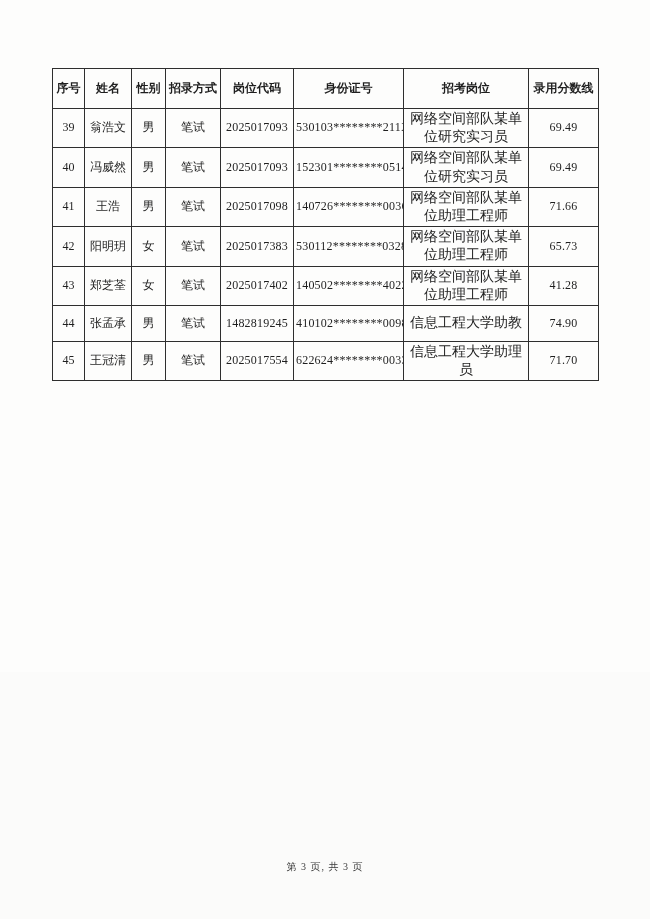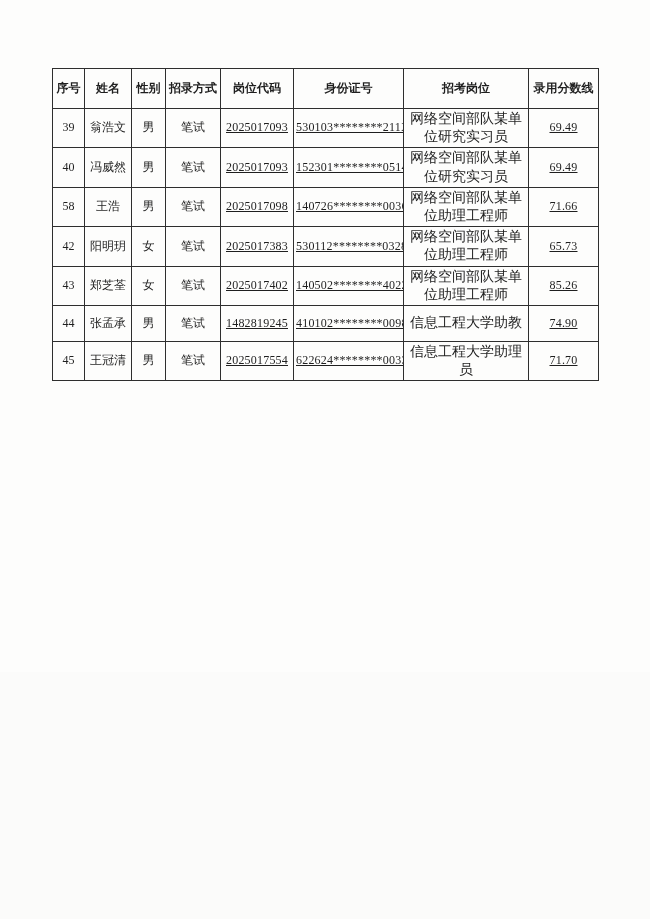--- a/index.html
+++ b/index.html
@@ -45,21 +45,21 @@
     font-weight: bold;
     font-size: 12px;
   }
   td.pos {
     text-align: left;
     font-size: 14px;
     line-height: 1.35;
     word-break: break-all;
     padding: 1px 2px;
   }
-  td.num { letter-spacing: 0.2px; text-decoration: underline; }
+  td.num { letter-spacing: 0.2px; }
   .footer {
     position: absolute;
     left: 0;
     top: 860px;
     width: 650px;
     text-align: center;
     font-size: 10px;
     color: #3a3a3a;
     letter-spacing: 1px;
   }
@@ -107,21 +107,21 @@
         <td>40</td>
         <td>冯威然</td>
         <td>男</td>
         <td>笔试</td>
         <td class="num">2025017093</td>
         <td class="num">152301********0514</td>
         <td class="pos">网络空间部队某单位研究实习员</td>
         <td class="num">69.49</td>
       </tr>
       <tr>
-        <td>58</td>
+        <td>41</td>
         <td>王浩</td>
         <td>男</td>
         <td>笔试</td>
         <td class="num">2025017098</td>
         <td class="num">140726********0036</td>
         <td class="pos">网络空间部队某单位助理工程师</td>
         <td class="num">71.66</td>
       </tr>
       <tr>
         <td>42</td>
@@ -134,21 +134,21 @@
         <td class="num">65.73</td>
       </tr>
       <tr>
         <td>43</td>
         <td>郑芝荃</td>
         <td>女</td>
         <td>笔试</td>
         <td class="num">2025017402</td>
         <td class="num">140502********4022</td>
         <td class="pos">网络空间部队某单位助理工程师</td>
-        <td class="num">85.26</td>
+        <td class="num">41.28</td>
       </tr>
       <tr>
         <td>44</td>
         <td>张孟承</td>
         <td>男</td>
         <td>笔试</td>
         <td class="num">1482819245</td>
         <td class="num">410102********0098</td>
         <td class="pos">信息工程大学助教</td>
         <td class="num">74.90</td>
@@ -159,14 +159,15 @@
         <td>男</td>
         <td>笔试</td>
         <td class="num">2025017554</td>
         <td class="num">622624********0033</td>
         <td class="pos">信息工程大学助理员</td>
         <td class="num">71.70</td>
       </tr>
     </tbody>
   </table>
 
+  <div class="footer">第 3 页, 共 3 页</div>
 
 </div>
 
 </body></html>

